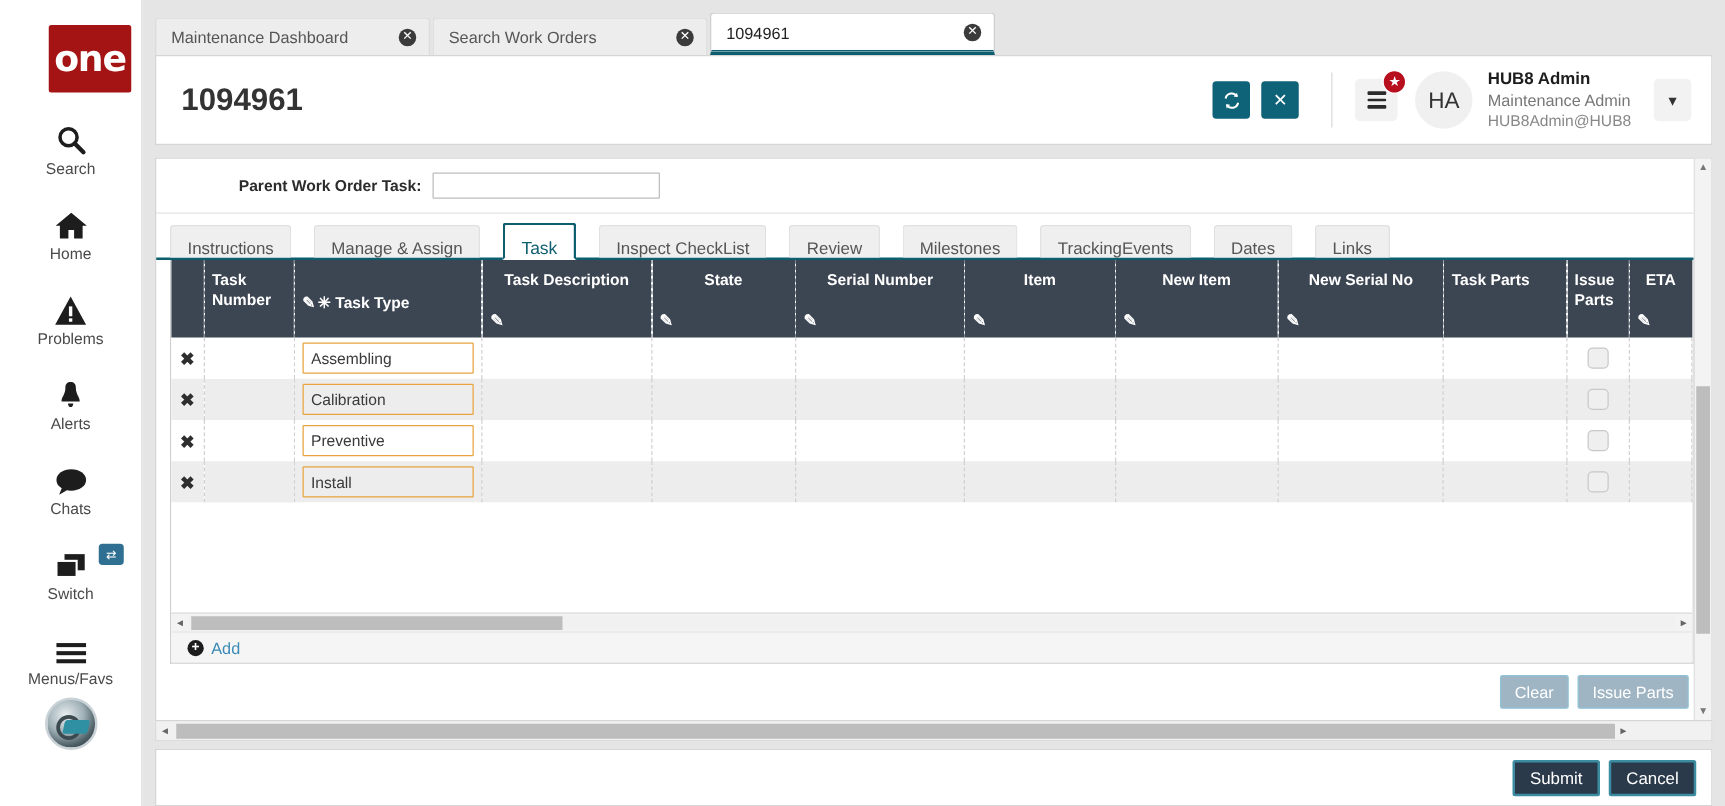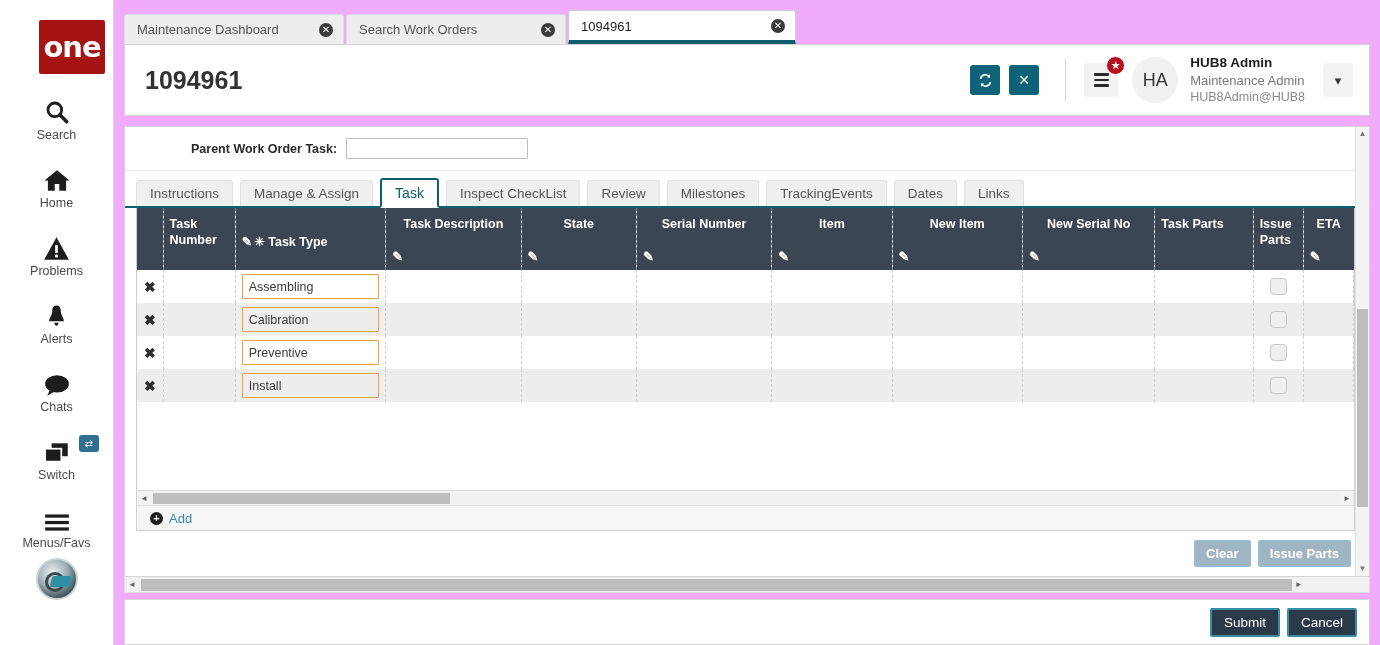--- a/index.html
+++ b/index.html
@@ -60,21 +60,21 @@
     transform: skewX(-12deg);
   }
   .avatar-orb::before {
     content: ""; position: absolute; width: 14px; height: 14px;
     border: 3px solid #3c4a50; border-radius: 50%; left: 7px; top: 12px;
   }
 
   
   .main {
     flex: 1 1 auto; height: 645px;
-    background: #f0abfc;
+    background: #e5e5e5;
     display: flex; flex-direction: column;
     position: relative;
     padding: 10px 10px 0 10px;
     overflow: hidden;
   }
 
   
   .tabstrip { display: flex; align-items: flex-end; height: 34px; flex: 0 0 34px; }
   .btab {
     height: 30px; min-width: 220px;
@@ -170,22 +170,22 @@
   }
 
   
   .itabs {
     display: flex; align-items: flex-end; height: 30px; flex: 0 0 30px;
     padding-left: 11px; border-bottom: 2px solid #0d5e6e;
     margin-top: 7px;
   }
   .itab {
     height: 26px; background: #efefef; border: 1px solid #e0e0e0; border-bottom: none;
-    border-radius: 3px 3px 0 0; margin-right: 7px;
-    display: flex; align-items: center; padding: 0 13px;
+    border-radius: 3px 3px 0 0; margin-right: 18px;
+    display: flex; align-items: flex-end; padding: 0 13px;
     font-size: 13.5px; color: #555; cursor: pointer;
   }
   .itab.active {
     background: #fff; height: 30px; color: #0d5e6e;
     border: 2px solid #0d5e6e; border-bottom: 2px solid #fff;
     margin-bottom: -2px; font-size: 14px;
   }
 
   
   .grid-wrap {
@@ -261,21 +261,21 @@
     width: 13px; height: 13px; border-radius: 50%; background: #1d1d1d; color: #fff;
     font-size: 11px; line-height: 12px; text-align: center; margin-right: 6px;
     font-weight: 700;
   }
   .grid-actions {
     display: flex; justify-content: flex-end; align-items: center;
     padding: 9px 4px 9px 0; flex: 0 0 auto; gap: 7px;
   }
   .btn-disabled {
     background: #9fb5c3; color: #ffffff; border: 1px solid #8fc2d6;
-    font-size: 13px; padding: 5px 11px; border-radius: 2px; cursor: default; font-weight: bold;
+    font-size: 13px; padding: 5px 11px; border-radius: 2px; cursor: default;
   }
 
   
   .vscroll {
     position: absolute; right: 0; top: 0; width: 14px; bottom: 0;
     background: #f3f3f3; border-left: 1px solid #e0e0e0;
     display: flex; flex-direction: column; align-items: center;
   }
   .vs-arrow { height: 14px; font-size: 8px; color: #777; line-height: 14px; }
   .vs-track { flex: 1; width: 11px; position: relative; }

